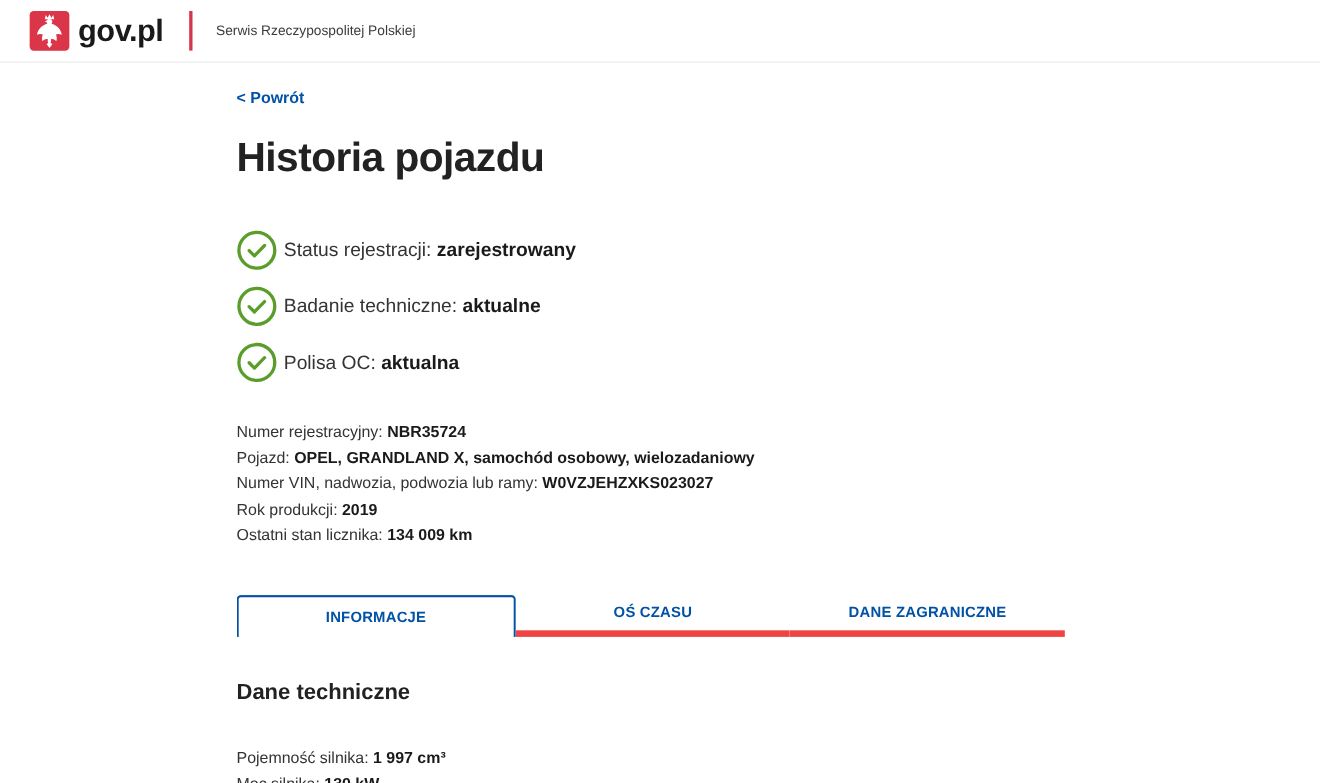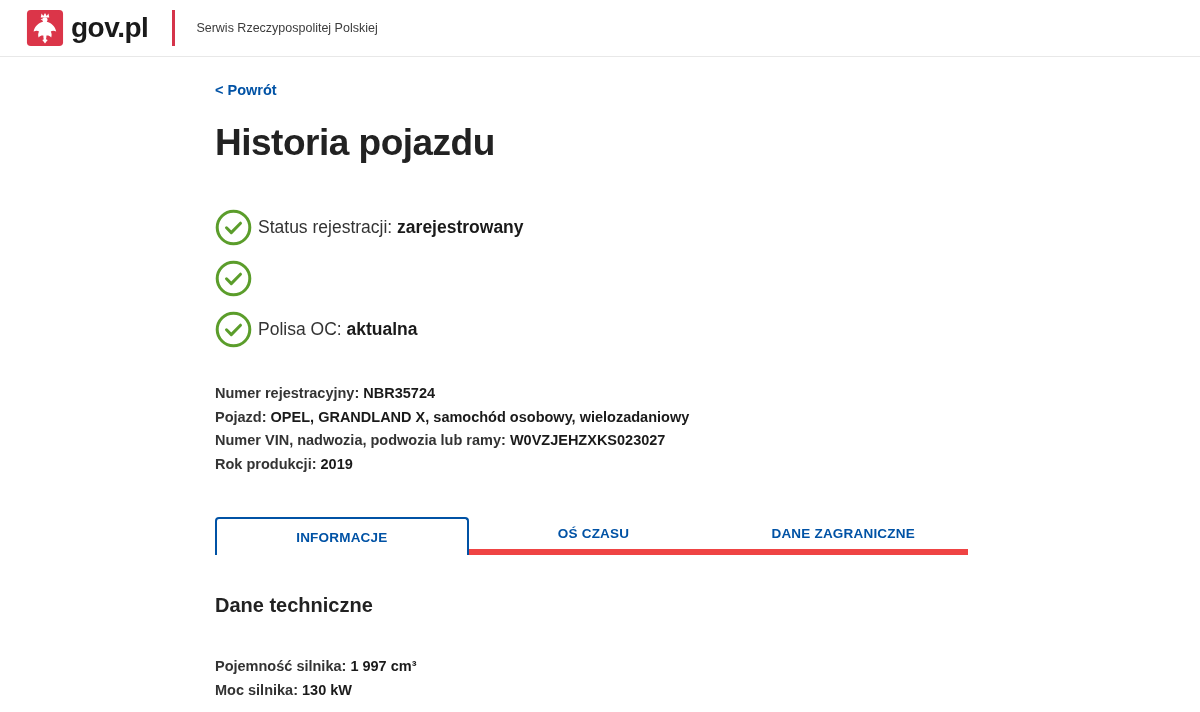--- a/index.html
+++ b/index.html
@@ -79,21 +79,20 @@
     color: #333333;
   }
   .status-text b { color: #1a1a1a; }
 
   
   .details-list { margin-top: 34px; }
   .detail-row {
     font-size: 14.5px;
     line-height: 23.5px;
     color: #333333;
-    font-weight: bold;
   }
   .detail-row b { color: #1a1a1a; }
 
   
   .tabs {
     display: flex;
     width: 753px;
     margin-top: 41px;
     height: 38px;
   }
@@ -155,37 +154,39 @@
         <path d="M11.5,18.8 L16.3,23.6 L25.5,14.2" fill="none" stroke="#5b9d2b" stroke-width="3" stroke-linecap="round" stroke-linejoin="round"></path>
       </svg>
       <span class="status-text"><span>Status rejestracji:</span> <b>zarejestrowany</b></span>
     </div>
 
     <div class="status-row">
       <svg class="check-icon" viewBox="0 0 37 37" aria-hidden="true">
         <circle cx="18.5" cy="18.5" r="16.3" fill="none" stroke="#5b9d2b" stroke-width="3"></circle>
         <path d="M11.5,18.8 L16.3,23.6 L25.5,14.2" fill="none" stroke="#5b9d2b" stroke-width="3" stroke-linecap="round" stroke-linejoin="round"></path>
       </svg>
+      <span class="status-text"><span>Badanie techniczne:</span> <b>aktualne</b></span>
     </div>
 
     <div class="status-row">
       <svg class="check-icon" viewBox="0 0 37 37" aria-hidden="true">
         <circle cx="18.5" cy="18.5" r="16.3" fill="none" stroke="#5b9d2b" stroke-width="3"></circle>
         <path d="M11.5,18.8 L16.3,23.6 L25.5,14.2" fill="none" stroke="#5b9d2b" stroke-width="3" stroke-linecap="round" stroke-linejoin="round"></path>
       </svg>
       <span class="status-text"><span>Polisa OC:</span> <b>aktualna</b></span>
     </div>
 
   </div>
 
   <div class="details-list">
     <div class="detail-row"><span>Numer rejestracyjny:</span> <b>NBR35724</b></div>
     <div class="detail-row"><span>Pojazd:</span> <b>OPEL, GRANDLAND X, samochód osobowy, wielozadaniowy</b></div>
     <div class="detail-row"><span>Numer VIN, nadwozia, podwozia lub ramy:</span> <b>W0VZJEHZXKS023027</b></div>
     <div class="detail-row"><span>Rok produkcji:</span> <b>2019</b></div>
+    <div class="detail-row"><span>Ostatni stan licznika:</span> <b>134 009 km</b></div>
   </div>
 
   <div class="tabs">
     <div class="tab active">INFORMACJE</div>
     <div class="tab">OŚ CZASU</div>
     <div class="tab">DANE ZAGRANICZNE</div>
   </div>
 
   <h2 class="section-heading">Dane techniczne</h2>
 

